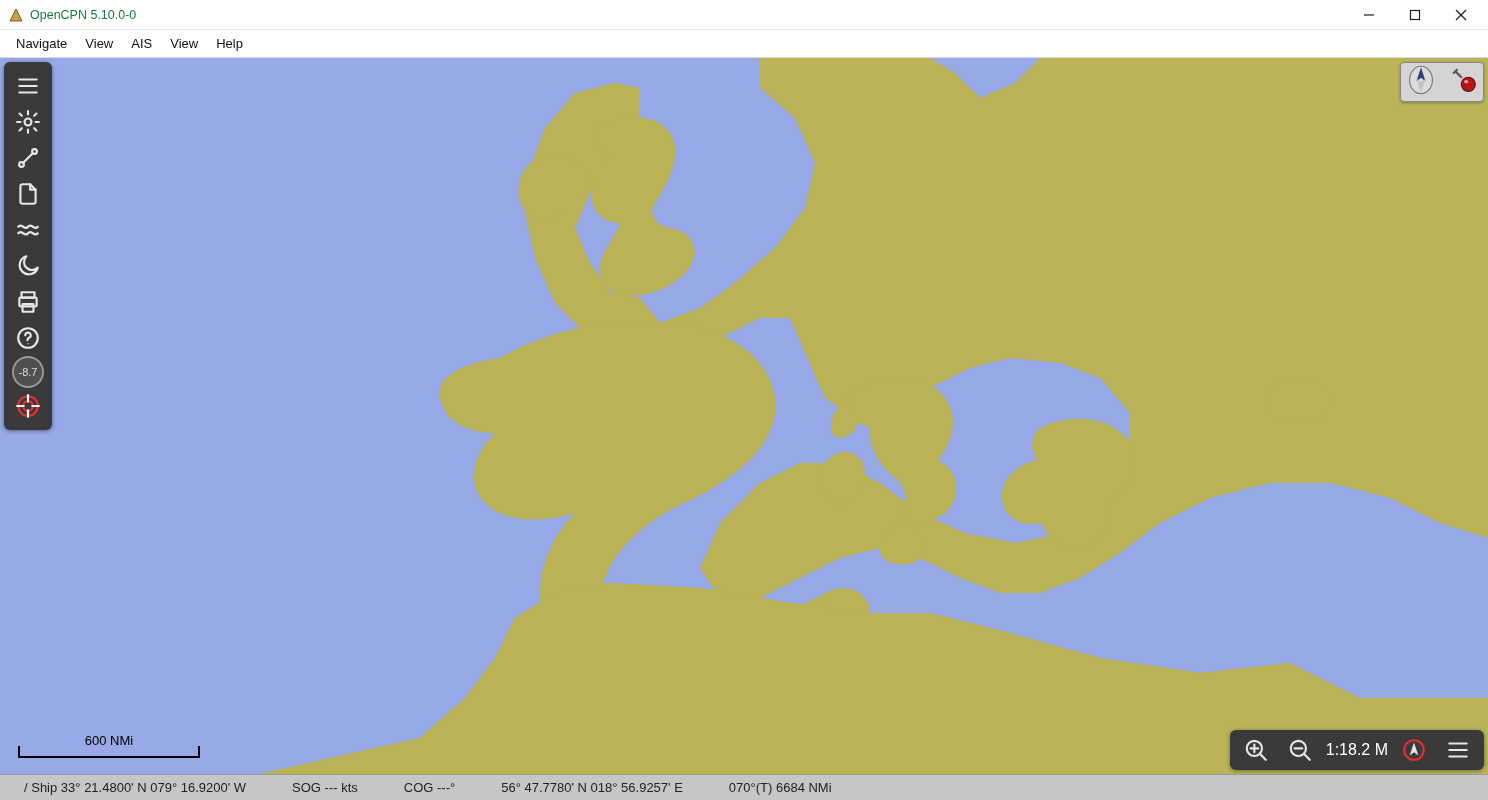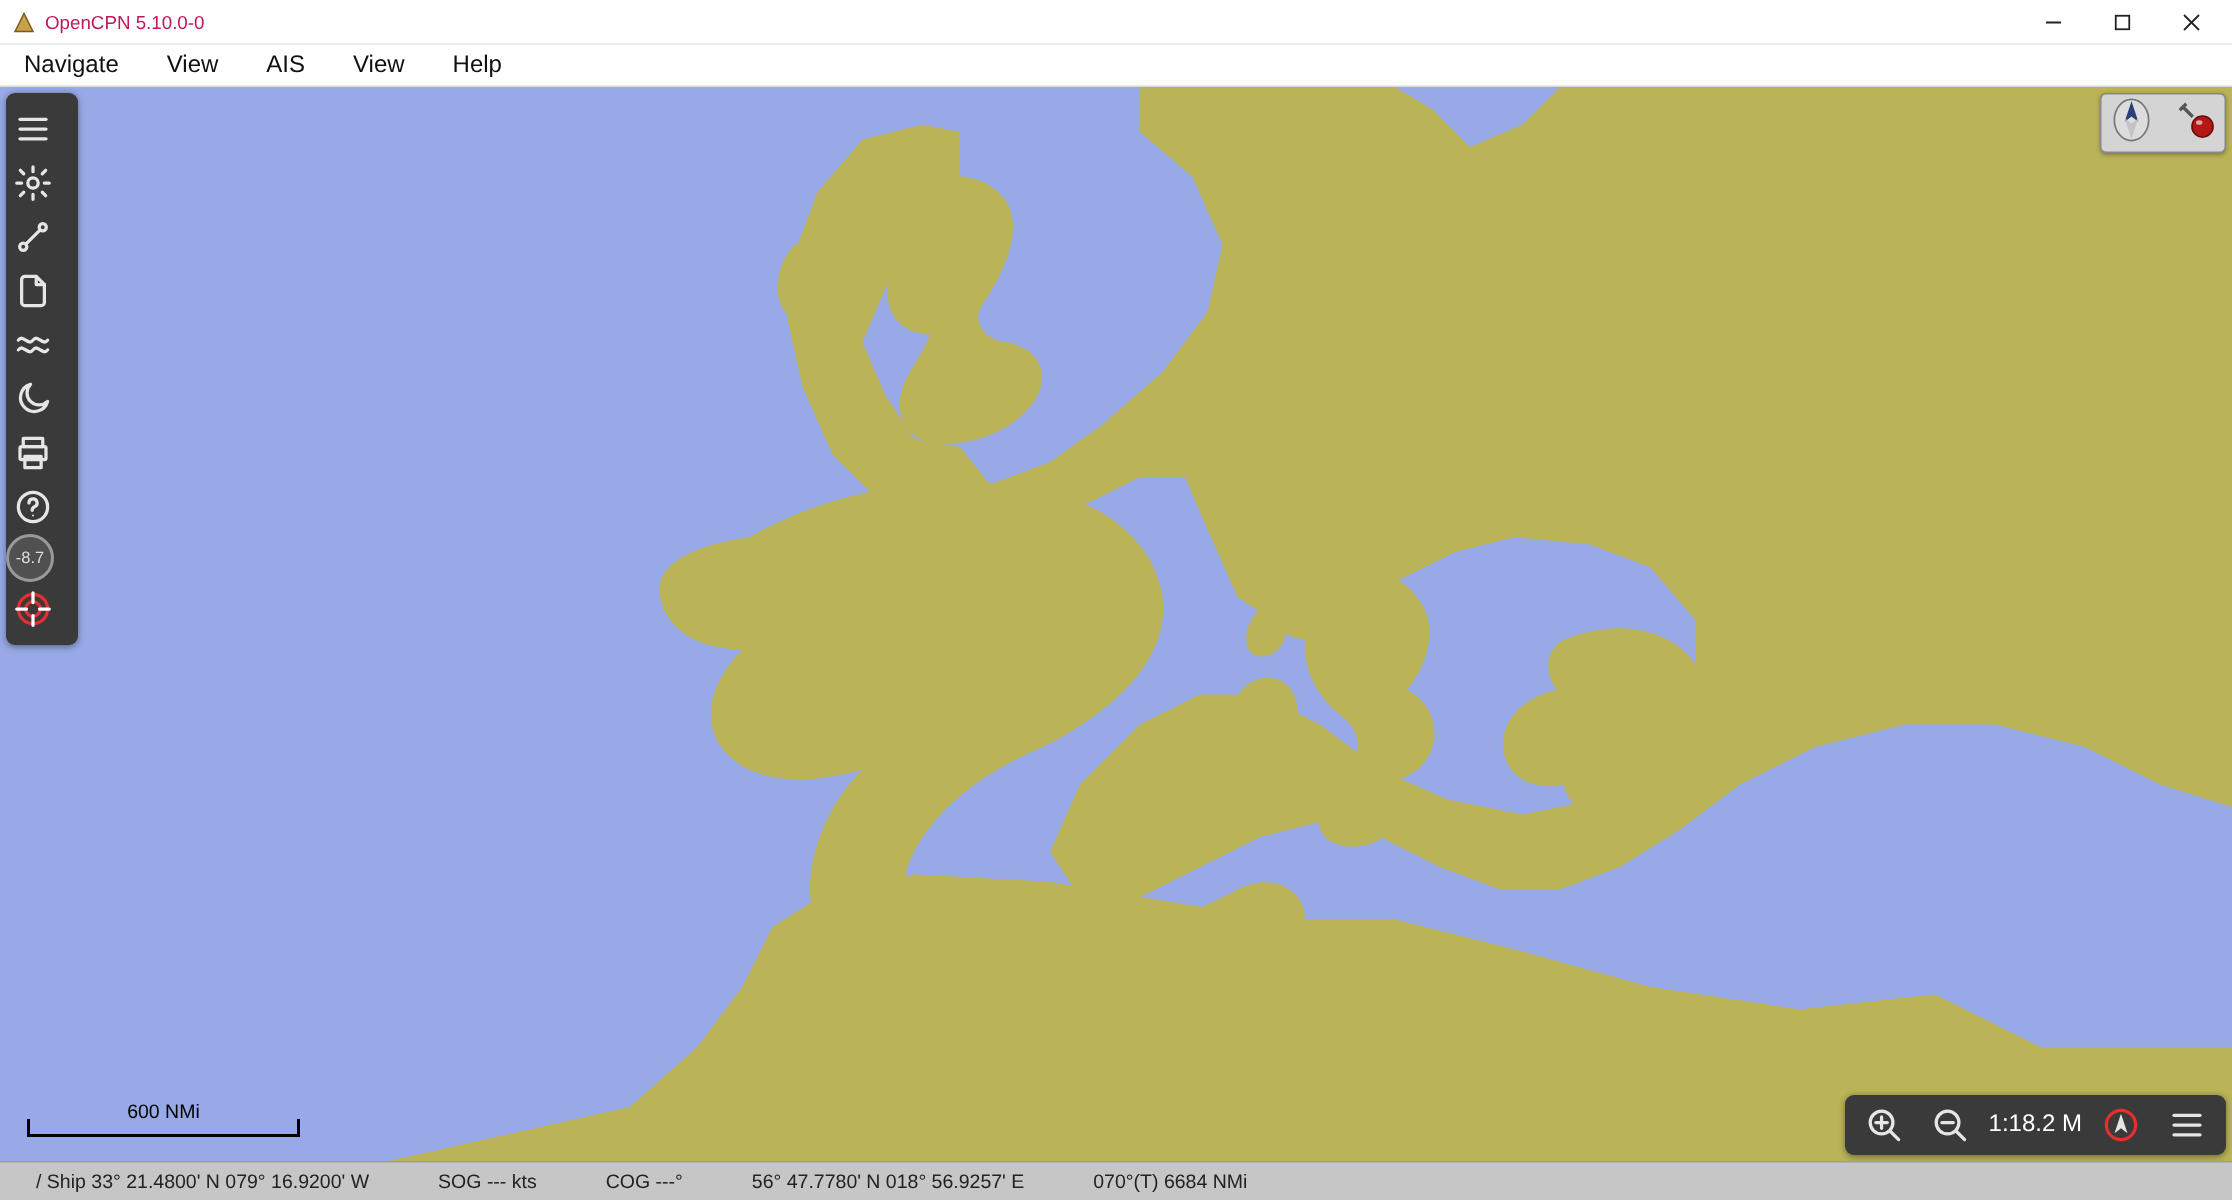--- a/index.html
+++ b/index.html
@@ -1,26 +1,26 @@
 <!DOCTYPE html>
 <html><head>
 <meta charset="utf-8">
 <style>
   * { box-sizing: border-box; margin: 0; padding: 0; }
   html, body { width: 1488px; height: 800px; font-family: "Segoe UI", Tahoma, sans-serif; overflow: hidden; background: #fff; }
   .titlebar { height: 30px; display: flex; align-items: center; padding: 0 4px; border-bottom: 1px solid #e8e8e8; font-size: 12.5px; }
   .titlebar .app-icon { width: 16px; height: 16px; margin: 0 6px 0 4px; display: inline-flex; align-items:center; justify-content:center; }
-  .titlebar .title-text { flex: 0 0 auto; color:#be185d; }
+  .titlebar .title-text { flex: 0 0 auto; color:#15803d; }
   .titlebar .spacer { flex: 1; }
   .win-btn { width: 46px; height: 30px; display: flex; align-items: center; justify-content: center; color:#222; }
-  .menubar { height: 28px; display: flex; align-items: center; gap: 16px; padding: 0 8px; font-size: 16px; border-bottom: 1px solid #d9d9d9; color:#111; }
+  .menubar { height: 28px; display: flex; align-items: center; gap: 2px; padding: 0 8px; font-size: 13px; border-bottom: 1px solid #d9d9d9; color:#111; }
   .menubar .menu-item { padding: 4px 8px; border-radius: 3px; cursor: default; }
   .workspace { position: relative; width: 1488px; height: 716px; background: #97a9e6; overflow:hidden; }
   .map-svg { position:absolute; inset:0; width:100%; height:100%; }
-  .left-tools { position: absolute; top: 4px; left: 4px; width: 48px; background: #3a3a3a; border-radius: 6px; padding: 6px 0; display: flex; flex-direction: column; gap: 0; box-shadow: 0 1px 4px rgba(0,0,0,.4); }
+  .left-tools { position: absolute; top: 4px; left: 4px; width: 48px; background: #3a3a3a; border-radius: 6px; padding: 6px 0; display: flex; flex-direction: column; align-items: center; gap: 0; box-shadow: 0 1px 4px rgba(0,0,0,.4); }
   .tool-btn { width: 36px; height: 36px; display:flex; align-items:center; justify-content:center; color:#e6e6e6; cursor:pointer; border-radius:4px; }
   .tool-btn svg { width:26px; height:26px; fill:none; stroke:#e6e6e6; stroke-width:2; stroke-linecap:round; stroke-linejoin:round; }
   .tool-badge { width:32px; height:32px; border-radius:50%; background:#505050; border:2px solid #999; display:flex; align-items:center; justify-content:center; font-size:11px; color:#ddd; }
   .compass-box { position:absolute; top:4px; right:4px; width:84px; height:40px; background:#d4d4d4; border:1px solid #888; border-radius:4px; display:flex; align-items:center; justify-content:space-between; padding:0 6px; box-shadow:0 1px 3px rgba(0,0,0,.3); }
   .compass-needle svg { width:28px; height:32px; }
   .bottom-tools { position:absolute; bottom:4px; right:4px; height:40px; background:#3a3a3a; border-radius:6px; display:flex; align-items:center; padding:0 8px; gap:8px; box-shadow:0 1px 4px rgba(0,0,0,.4);margin-left:36px; }
   .bottom-tools .tool-btn svg { width:26px; height:26px; }
   .scale-text { color:#fff; font-size:16px; font-weight:500; }
   .scale-bar { position:absolute; bottom:16px; left:18px; color:#000; font-size:13px; }
   .scale-bar .bar { width:182px; height:12px; border:2px solid #000; border-top:none; margin-top:-2px; }

